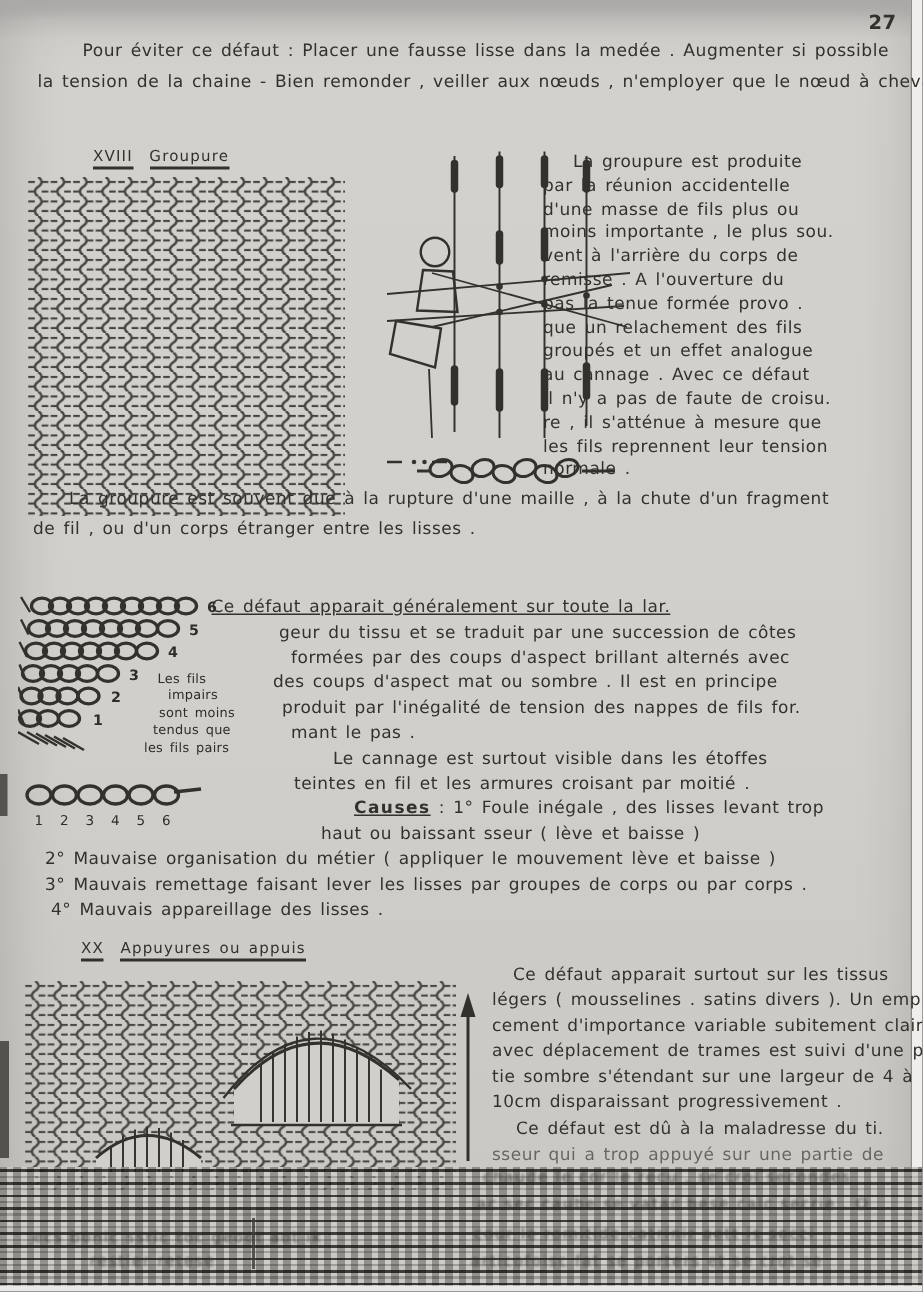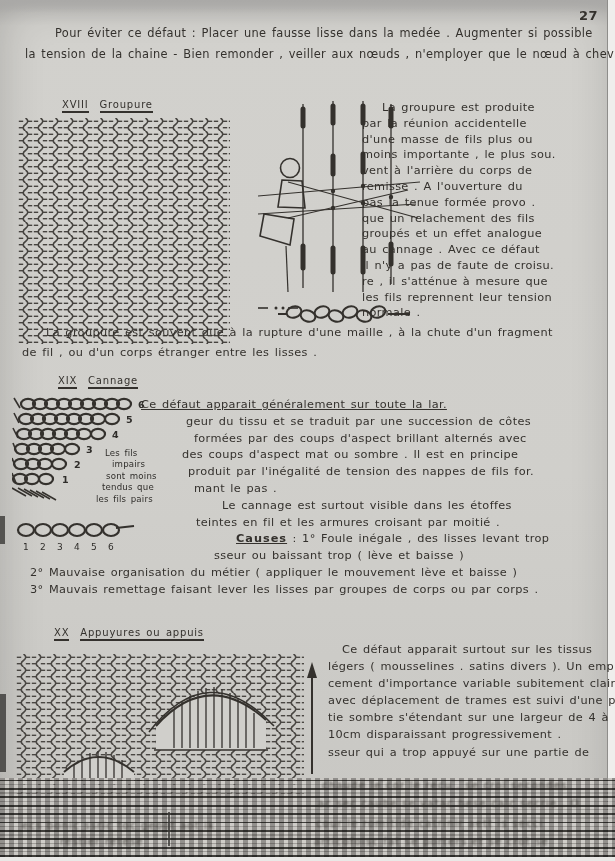--- a/index.html
+++ b/index.html
@@ -153,23 +153,20 @@
       <div class="tline">re , il s'atténue à mesure que</div>
       <div class="tline">les fils reprennent leur tension</div>
       <div class="tline">normale .</div>
     </div>
 
   <div class="abs colsm hand" style="left:22px;top:323px;width:585px;line-height:20px;">
       <div class="tline" style="margin-left: 24px;">La groupure est souvent due à la rupture d'une maille , à la chute d'un fragment</div>
       <div class="tline">de fil , ou d'un corps étranger entre les lisses .</div>
     </div>
 
-  <div class="abs heading hand" style="left:58px;top:375px;">
-    <span class="num">XIX</span><span class="ttl">Cannage</span>
-  </div>
 
   <svg class="abs" style="left:12px;top:392px;" width="180" height="168">
     <g class="ink" stroke-width="2.2">
       <g>
           <ellipse cx="16" cy="12" rx="7" ry="5.2"></ellipse>
           <ellipse cx="28" cy="12" rx="7" ry="5.2"></ellipse>
           <ellipse cx="40" cy="12" rx="7" ry="5.2"></ellipse>
           <ellipse cx="52" cy="12" rx="7" ry="5.2"></ellipse>
           <ellipse cx="64" cy="12" rx="7" ry="5.2"></ellipse>
           <ellipse cx="76" cy="12" rx="7" ry="5.2"></ellipse>
@@ -274,23 +271,24 @@
         <div class="tline" style="margin-left: 156px;">des coups d'aspect mat ou sombre . Il est en principe</div>
         <div class="tline" style="margin-left: 162px;">produit par l'inégalité de tension des nappes de fils for.</div>
         <div class="tline" style="margin-left: 168px;">mant le pas .</div>
         <div class="tline" style="margin-left: 196px;">Le cannage est surtout visible dans les étoffes</div>
         <div class="tline" style="margin-left: 170px;">teintes en fil et les armures croisant par moitié .</div>
       </div>
     <div class="causesrow">
       <span class="clabel">Causes</span><span> : 1° Foule inégale , des lisses levant trop</span>
     </div>
     <div>
-        <div class="tline" style="margin-left: 188px;">sseur ou baissant trop ( lève et baisse )</div>
+        <div class="tline" style="margin-left: 188px;">haut ou baissant sseur ( lève et baisse )</div>
         <div class="tline" style="margin-left: 4px;">2° Mauvaise organisation du métier ( appliquer le mouvement lève et baisse )</div>
         <div class="tline" style="margin-left: 4px;">3° Mauvais remettage faisant lever les lisses par groupes de corps ou par corps .</div>
+        <div class="tline" style="margin-left: 8px;">4° Mauvais appareillage des lisses .</div>
       </div>
   </div>
 
   <div class="abs heading hand" style="left:54px;top:627px;">
     <span class="num">XX</span><span class="ttl">Appuyures ou appuis</span>
   </div>
 
   <svg class="abs" style="left:16px;top:654px;" width="310" height="142">
     <defs>
       <pattern id="weave2" width="15" height="13" patternUnits="userSpaceOnUse">
@@ -340,20 +338,21 @@
     </g>
   </svg>
 
   <div class="abs colsm hand appcol" style="left:328px;top:641px;width:280px;line-height:17.1px;">
       <div class="tline" style="margin-left: 14px;">Ce défaut apparait surtout sur les tissus</div>
       <div class="tline">légers ( mousselines . satins divers ). Un empla.</div>
       <div class="tline">cement d'importance variable subitement clair</div>
       <div class="tline">avec déplacement de trames est suivi d'une par.</div>
       <div class="tline">tie sombre s'étendant sur une largeur de 4 à</div>
       <div class="tline">10cm disparaissant progressivement .</div>
+      <div class="tline" style="margin-left: 16px;">Ce défaut est dû à la maladresse du ti.</div>
       <div class="tline">sseur qui a trop appuyé sur une partie de</div>
     </div>
 
   <div class="band">
     <div class="frag" style="left:322px;top:2px;">chaude le cor le recu , se croi secondes</div>
     <div class="frag" style="left:318px;top:20px;">ac sec caube se vatac bese calc secrie . O</div>
     <div class="frag" style="left:316px;top:40px;">cour le romitide catrinir aett is secci</div>
     <div class="frag" style="left:22px;top:42px;">ecs bonic ssric      toc geoot aot ik</div>
     <div class="frag" style="left:314px;top:58px;">articofoisc fat se porters et se crot se</div>
     <div class="frag" style="left:60px;top:58px;">restier        retese</div>

